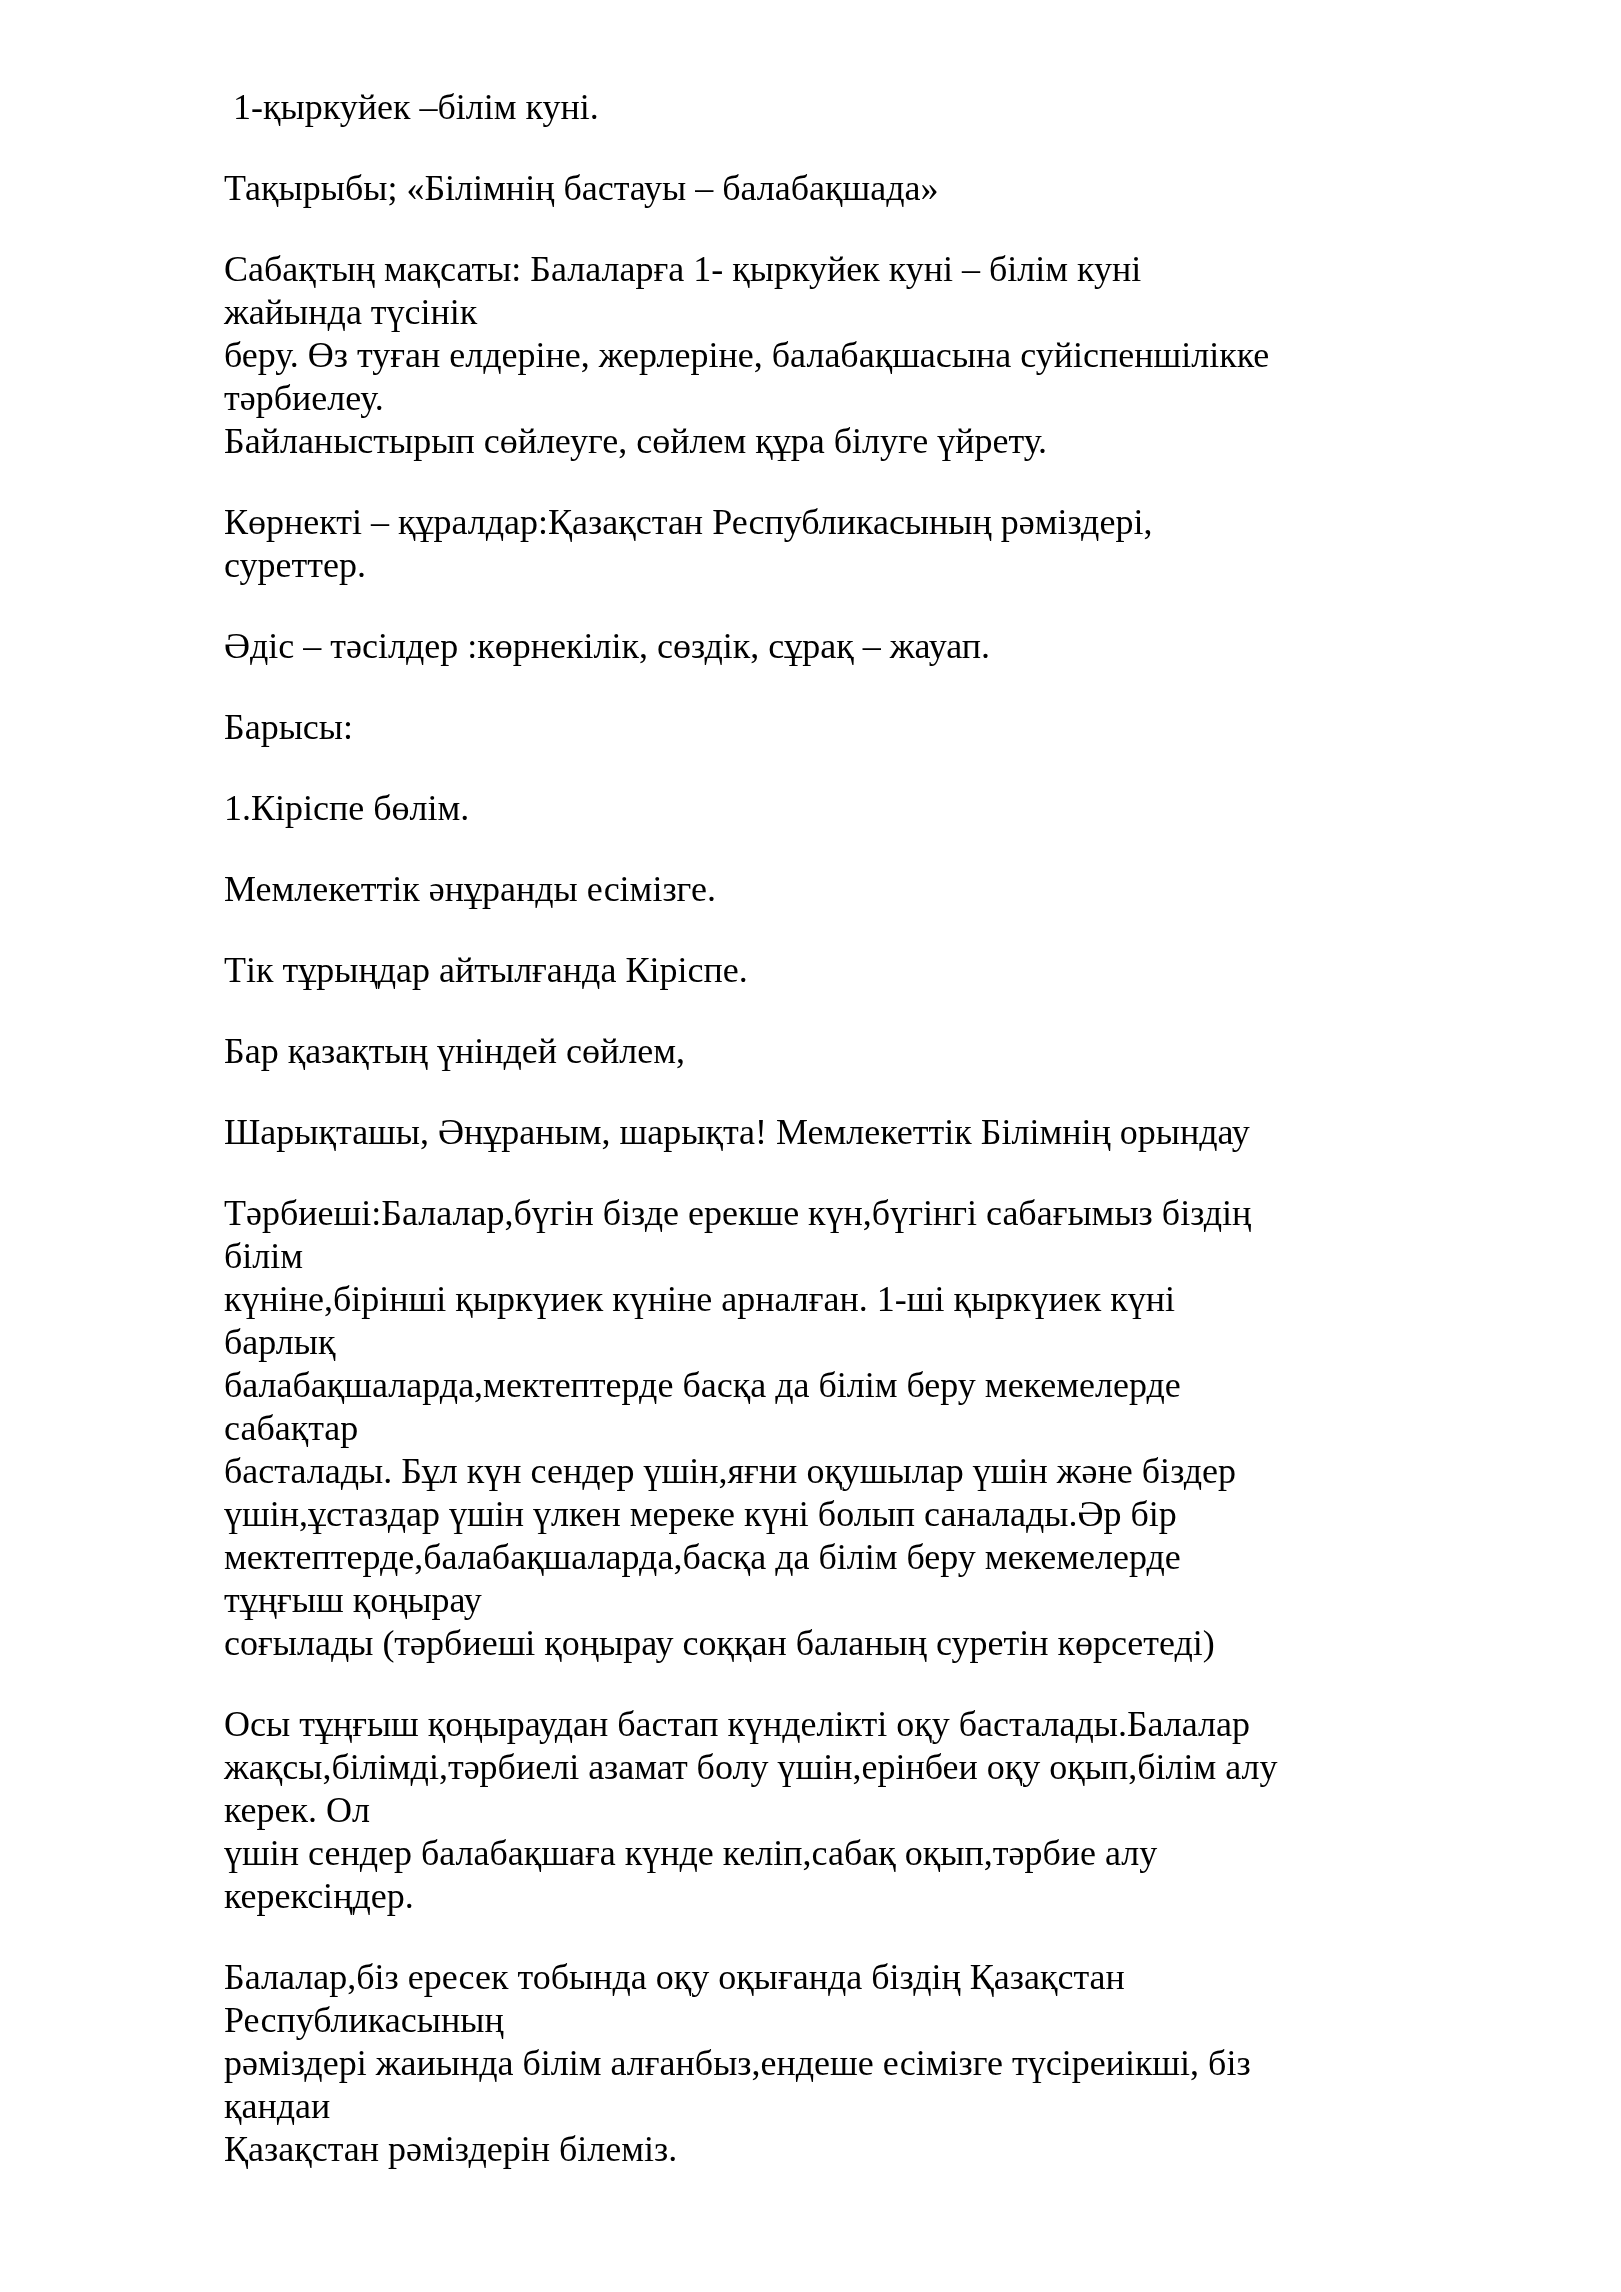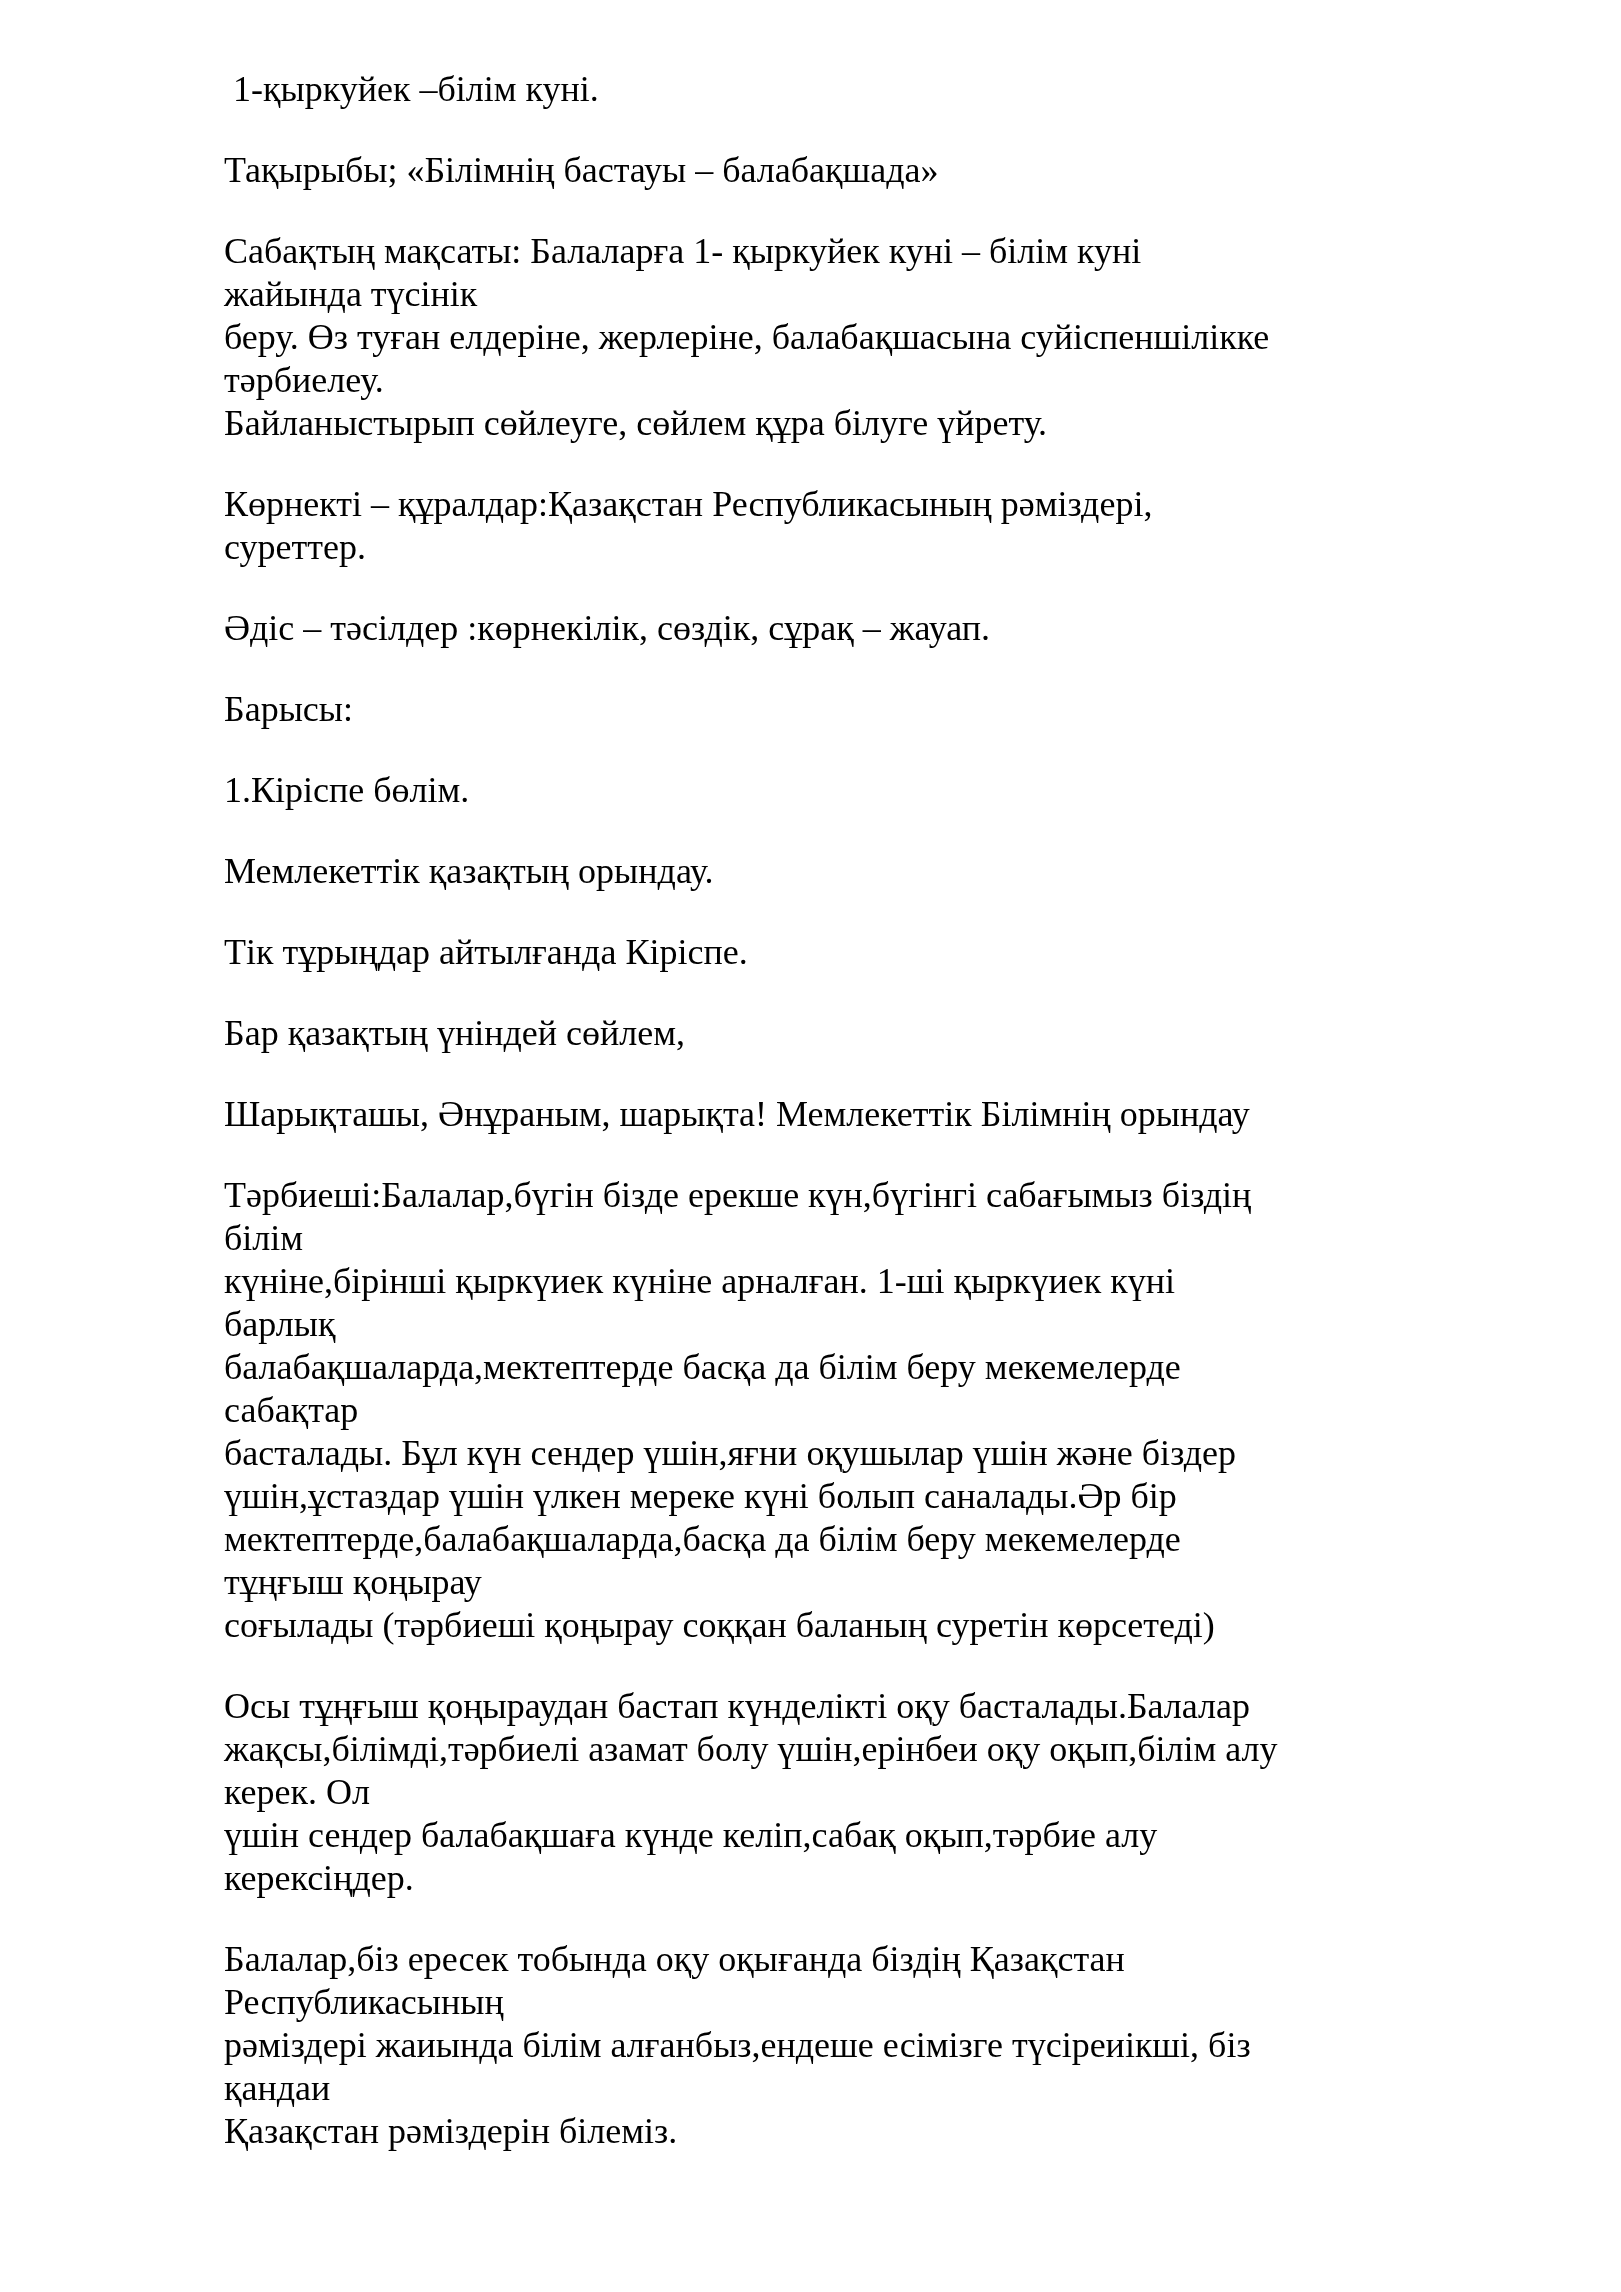--- a/index.html
+++ b/index.html
@@ -10,21 +10,21 @@
     width: 1622px;
     height: 2293px;
     background: #ffffff;
     overflow: hidden;
   }
   .page {
     box-sizing: border-box;
     width: 1338px;
     height: 2293px;
     background: #ffffff;
-    padding: 68px 54px 0 224px;
+    padding: 86px 54px 0 224px;
     font-family: "Liberation Serif", "DejaVu Serif", serif;
     font-size: 36px;
     line-height: 43px;
     color: #000000;
   }
   .page p {
     margin: 0 0 38px 0;
     white-space: pre-wrap; 
     font-weight: 400;
     letter-spacing: 0;
@@ -36,21 +36,21 @@
 <div class="page">
   <p> 1-қыркуйек –білім куні.</p>
   <p>Тақырыбы; «Білімнің бастауы – балабақшада»</p>
   <p>Сабақтың мақсаты: Балаларға 1- қыркуйек куні – білім куні жайында түсінік
 беру. Өз туған елдеріне, жерлеріне, балабақшасына суйіспеншілікке тәрбиелеу.
 Байланыстырып сөйлеуге, сөйлем құра білуге үйрету.</p>
   <p>Көрнекті – құралдар:Қазақстан Республикасының рәміздері, суреттер.</p>
   <p>Әдіс – тәсілдер :көрнекілік, сөздік, сұрақ – жауап.</p>
   <p>Барысы:</p>
   <p>1.Кіріспе бөлім.</p>
-  <p>Мемлекеттік қазақтың орындау.</p>
+  <p>Мемлекеттік әнұранды есімізге.</p>
   <p>Тік тұрыңдар айтылғанда Кіріспе.</p>
   <p>Бар қазақтың үніндей сөйлем,</p>
   <p>Шарықташы, Әнұраным, шарықта! Мемлекеттік Білімнің орындау</p>
   <p>Тәрбиеші:Балалар,бүгін бізде ерекше күн,бүгінгі сабағымыз біздің білім
 күніне,бірінші қыркүиек күніне арналған. 1-ші қыркүиек күні барлық
 балабақшаларда,мектептерде басқа да білім беру мекемелерде сабақтар
 басталады. Бұл күн сендер үшін,яғни оқушылар үшін және біздер
 үшін,ұстаздар үшін үлкен мереке күні болып саналады.Әр бір
 мектептерде,балабақшаларда,басқа да білім беру мекемелерде тұңғыш қоңырау
 соғылады (тәрбиеші қоңырау соққан баланың суретін көрсетеді)</p>

